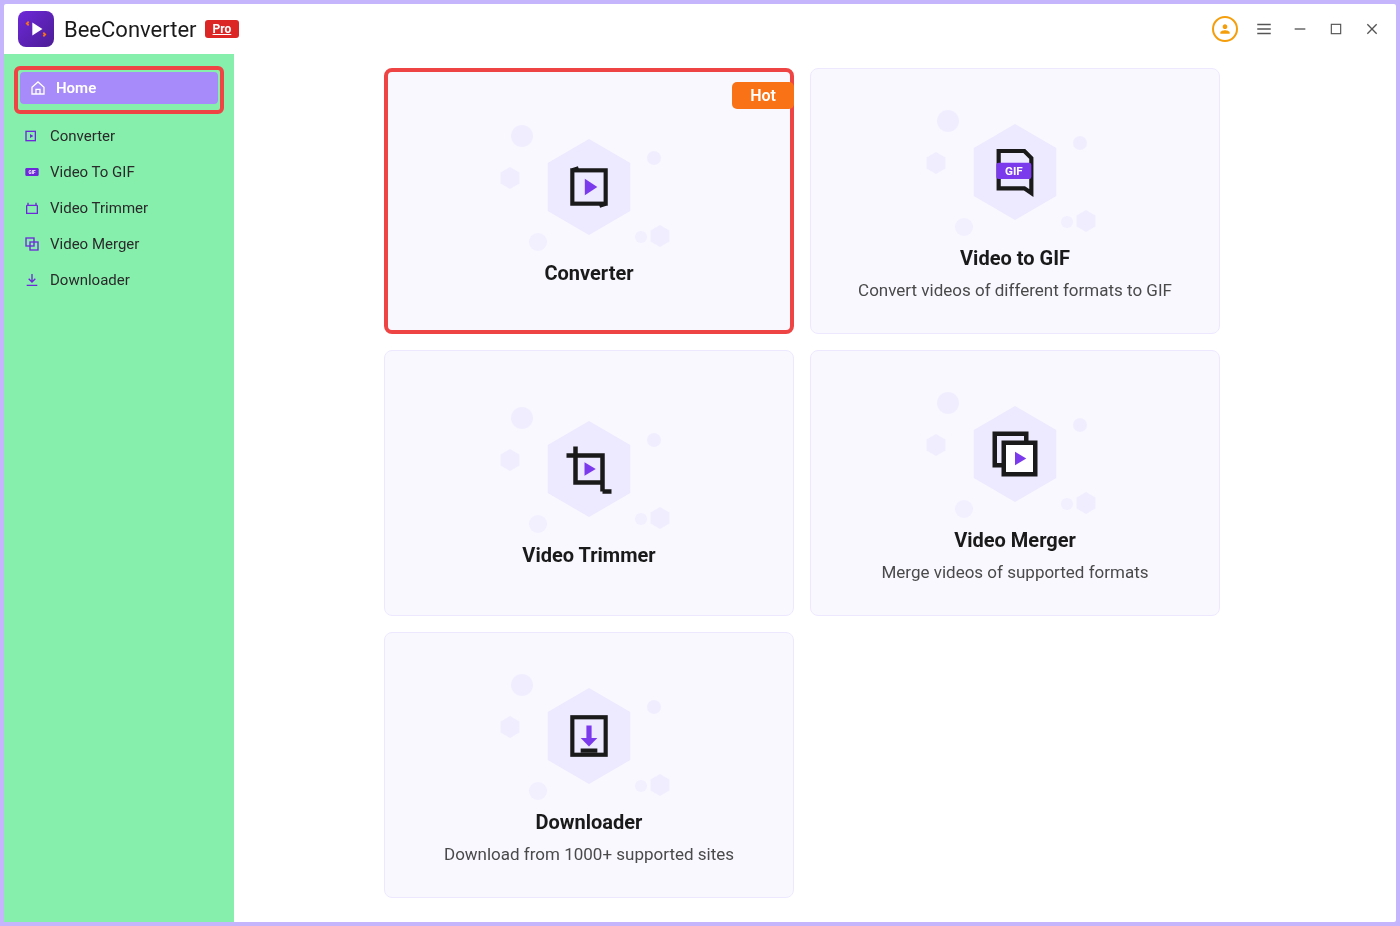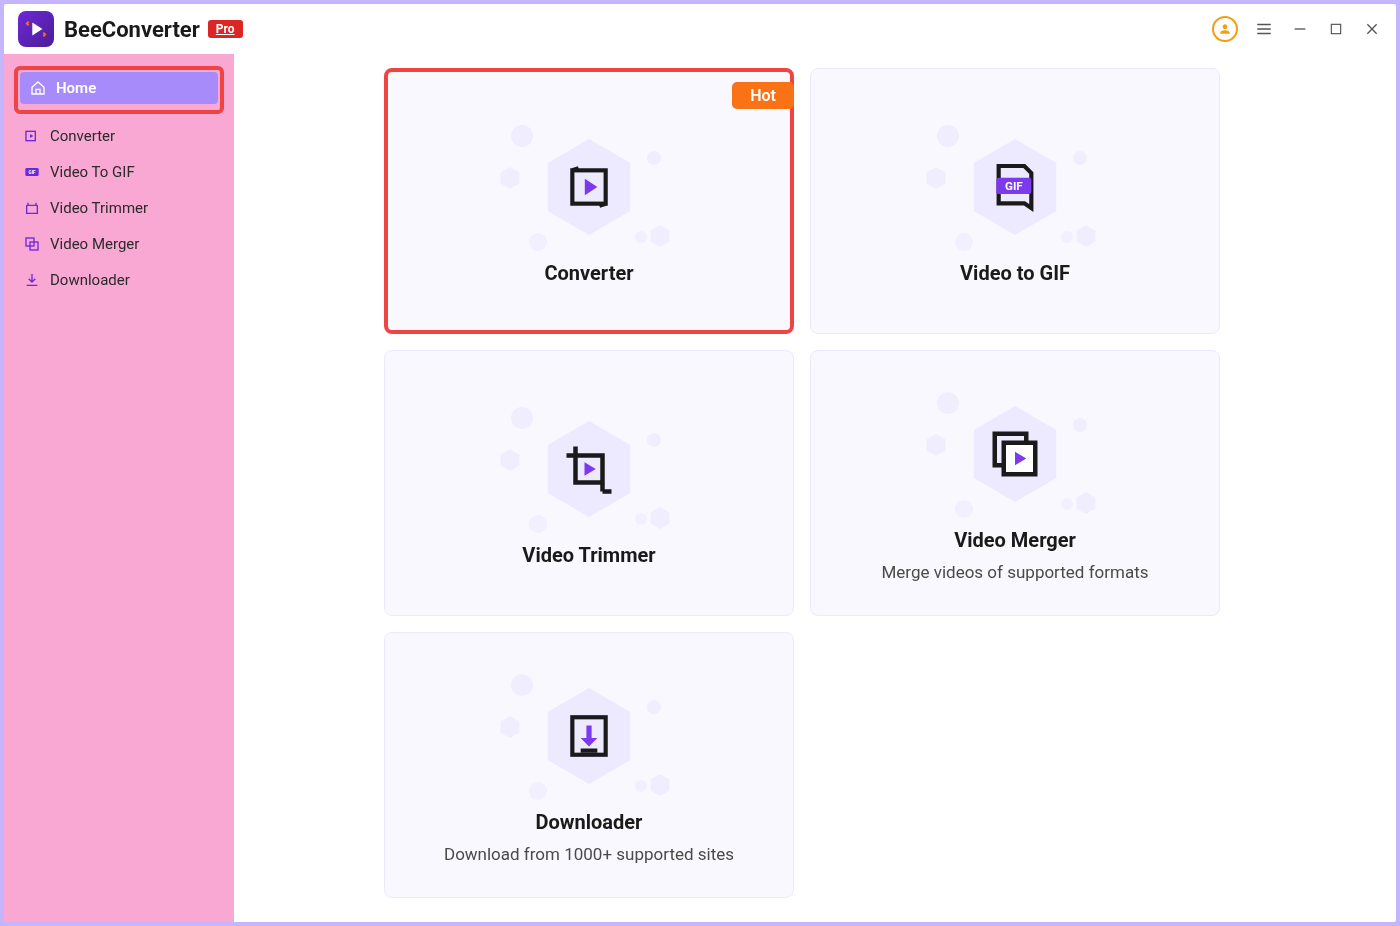--- a/index.html
+++ b/index.html
@@ -25,35 +25,35 @@
   padding: 8px 14px;
   height: 50px;
 }
 .logo-box {
   width: 36px; height: 36px;
   background: linear-gradient(135deg,#6d28d9,#4c1d95);
   border-radius: 8px;
   display: flex; align-items: center; justify-content: center;
   margin-right: 10px;
 }
-.app-title { font-size: 22px; font-weight: 700; color: #1a1a1a; }
+.app-title { font-size: 22px; font-weight: 400; color: #1a1a1a; }
 .pro-badge {
   background: #dc2626; color: #fff; font-size: 12px; font-weight: 700;
   padding: 2px 8px; border-radius: 3px; margin-left: 8px; text-decoration: underline;
 }
 .titlebar-right { margin-left: auto; display: flex; align-items: center; gap: 16px; }
 .win-btn { width: 20px; height: 20px; display: flex; align-items: center; justify-content: center; cursor: pointer; color: #555; }
 .user-circle {
   width: 26px; height: 26px; border: 2px solid #f59e0b; border-radius: 50%;
   display: flex; align-items: center; justify-content: center;
 }
 .content { display: flex; flex: 1; overflow: hidden; }
 .sidebar {
   width: 230px;
-  background: #f9a8d4;
+  background: #86efac;
   padding: 12px 10px;
   flex-shrink: 0;
 }
 .side-item {
   display: flex; align-items: center; gap: 10px;
   padding: 7px 10px; margin-bottom: 4px;
   border-radius: 4px; cursor: pointer;
   font-size: 15px; color: #2a2a2a;
 }
 .side-item.active {
@@ -226,20 +226,21 @@
               <div class="hexmini hm2"></div>
             <div class="hex">
               <svg width="56" height="56" viewBox="0 0 24 24">
                   <path fill="none" stroke="#1a1a1a" stroke-width="1.8" d="M5 3h11l3 3v15l-3-2H5z"></path>
                   <rect x="4" y="8" width="15" height="7" rx="1" fill="#7c3aed"></rect>
                   <text x="11.5" y="13.5" font-size="5" fill="#fff" text-anchor="middle" font-weight="bold">GIF</text>
                 </svg>
             </div>
           </div>
           <div class="card-title">Video to GIF</div>
+          <div class="card-desc">Convert videos of different formats to GIF</div>
         </div>
 
         <div class="card">
           <div class="hexwrap">
             <div class="bubble b1"></div>
               <div class="bubble b2"></div>
               <div class="bubble b3"></div>
               <div class="bubble b4"></div>
             <div class="hexmini hm1"></div>
               <div class="hexmini hm2"></div>

